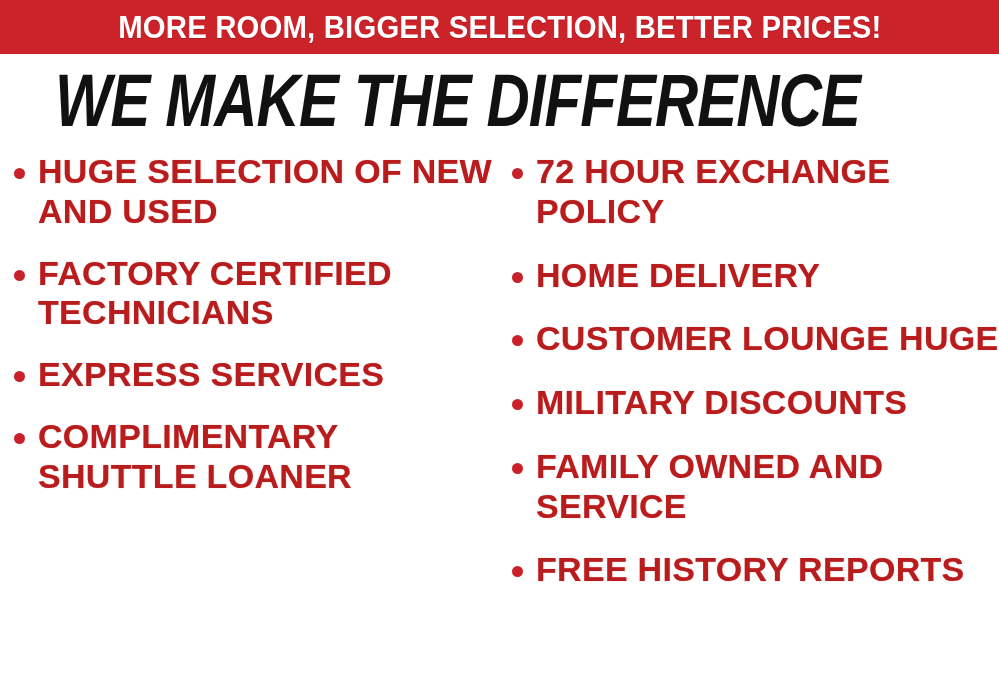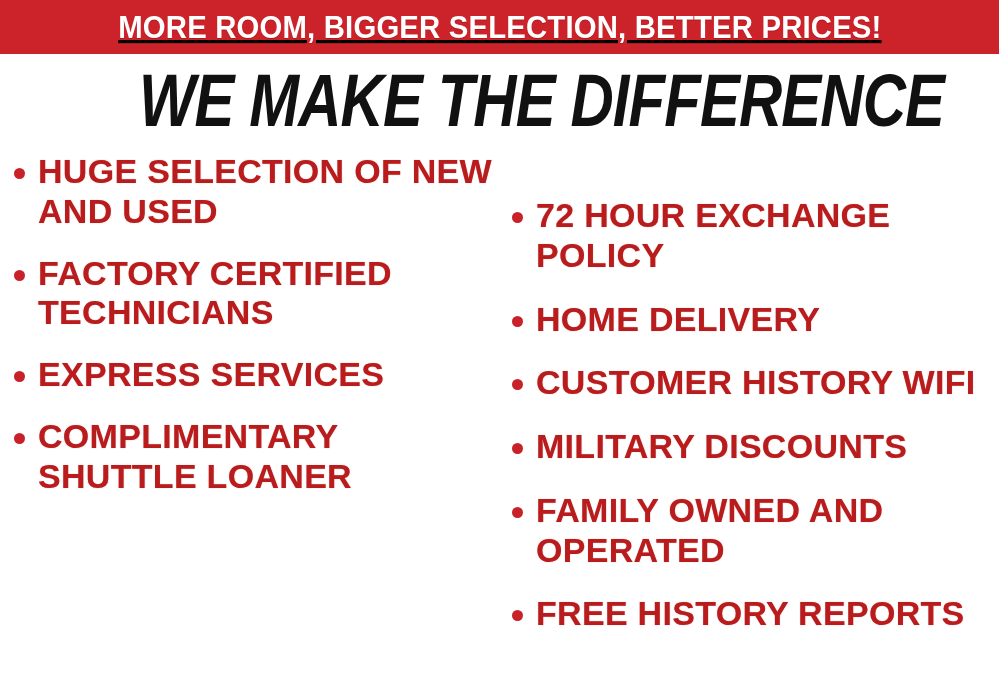--- a/index.html
+++ b/index.html
@@ -18,41 +18,40 @@
   #banner {
     position: absolute;
     left: 0;
     top: 0;
     width: 999px;
     height: 54px;
     background: #cc2229;
     display: flex;
     align-items: center;
     justify-content: center;
-    text-decoration: underline;
   }
   #banner-text {
     color: #ffffff;
     font-family: "Liberation Sans", sans-serif;
     font-weight: bold;
     font-size: 31px;
     letter-spacing: 0.2px;
     line-height: 1;
     transform: scaleX(0.945);
     transform-origin: center center;
     white-space: nowrap;
     text-shadow: 0 1px 0 rgba(120,10,14,0.35);
   }
 
   #headline {
     position: absolute;
     left: 0;
     top: 66px;
     width: 999px;
-    text-align: right;
+    text-align: left;
   }
   #headline-text {
     display: inline-block;
     color: #111111;
     font-family: "Liberation Sans", sans-serif;
     font-weight: bold;
     font-style: italic;
     font-size: 68px;
     line-height: 1;
     letter-spacing: -1px;
@@ -67,21 +66,21 @@
     top: 152px;
     width: 999px;
     height: 540px;
   }
 
   .column {
     position: absolute;
     top: 0;
   }
   #col-left  { left: 14px;  width: 490px; }
-  #col-right { left: 512px; width: 487px; margin-top: 44px; }
+  #col-right { left: 512px; width: 487px; }
 
   .bullet-item {
     display: flex;
     align-items: flex-start;
     margin-bottom: 22px;
   }
   #col-right .bullet-item { margin-bottom: 24px; }
 
   .bullet-dot {
     flex: 0 0 auto;
@@ -140,29 +139,29 @@
     <div class="bullet-item">
       <span class="bullet-dot"></span>
       <span class="bullet-label">72 HOUR EXCHANGE POLICY</span>
     </div>
     <div class="bullet-item">
       <span class="bullet-dot"></span>
       <span class="bullet-label">HOME DELIVERY</span>
     </div>
     <div class="bullet-item">
       <span class="bullet-dot"></span>
-      <span class="bullet-label">CUSTOMER HISTORY WIFI</span>
+      <span class="bullet-label">CUSTOMER LOUNGE HUGE</span>
     </div>
     <div class="bullet-item">
       <span class="bullet-dot"></span>
       <span class="bullet-label">MILITARY DISCOUNTS</span>
     </div>
     <div class="bullet-item">
       <span class="bullet-dot"></span>
-      <span class="bullet-label">FAMILY OWNED AND OPERATED</span>
+      <span class="bullet-label">FAMILY OWNED AND SERVICE</span>
     </div>
     <div class="bullet-item">
       <span class="bullet-dot"></span>
       <span class="bullet-label">FREE HISTORY REPORTS</span>
     </div>
   </div>
 
 </div>
 
 </body></html>

